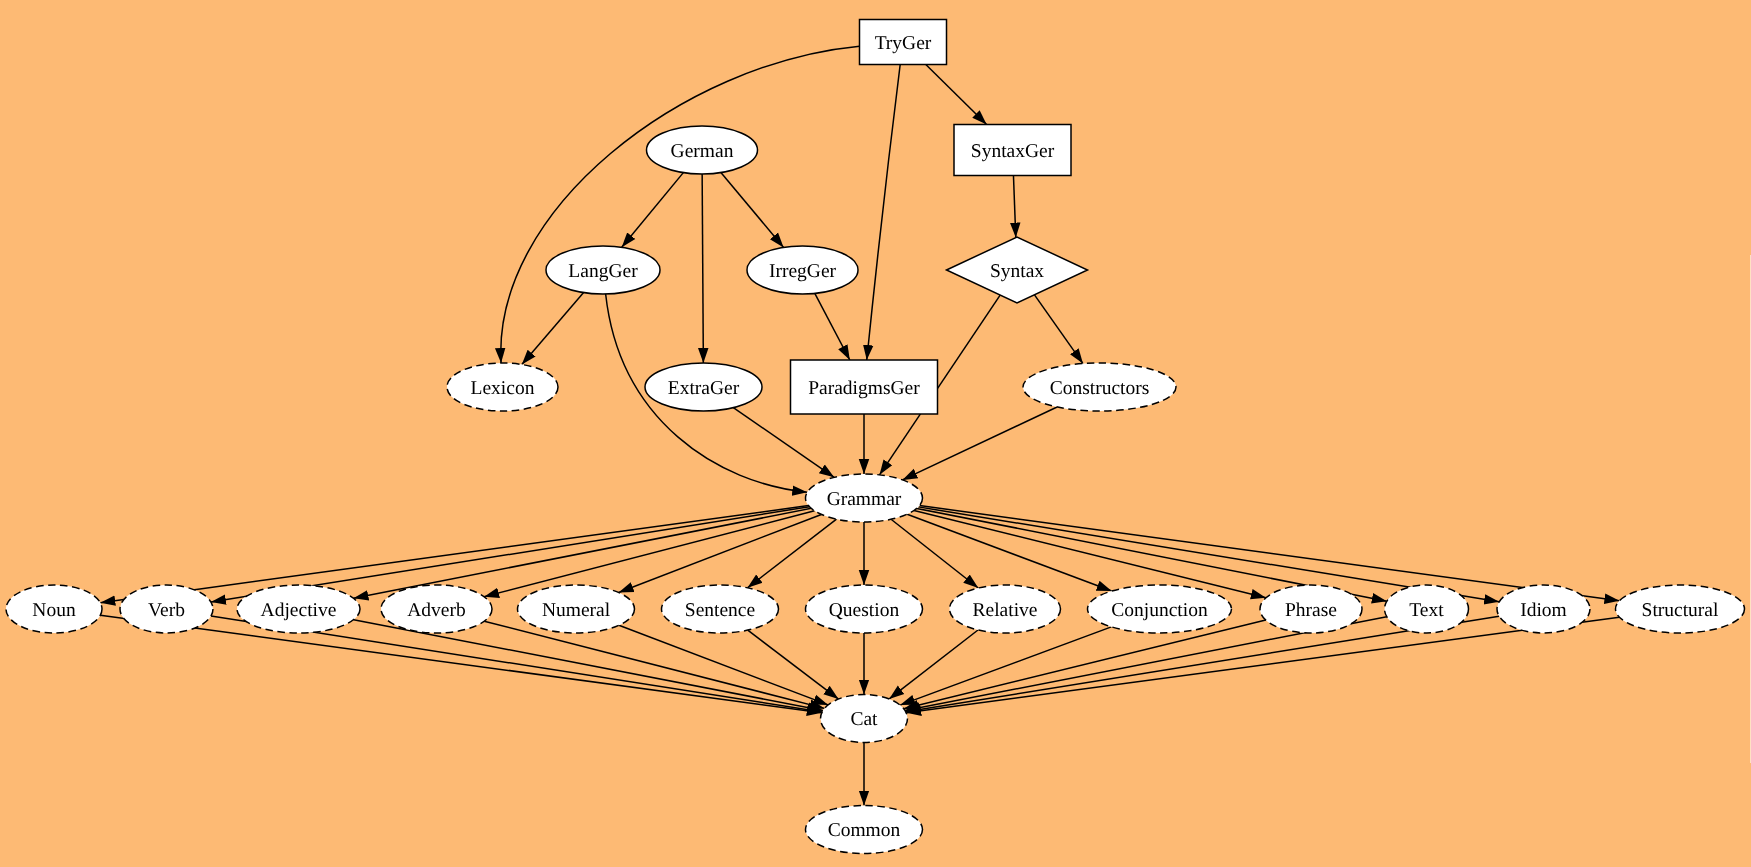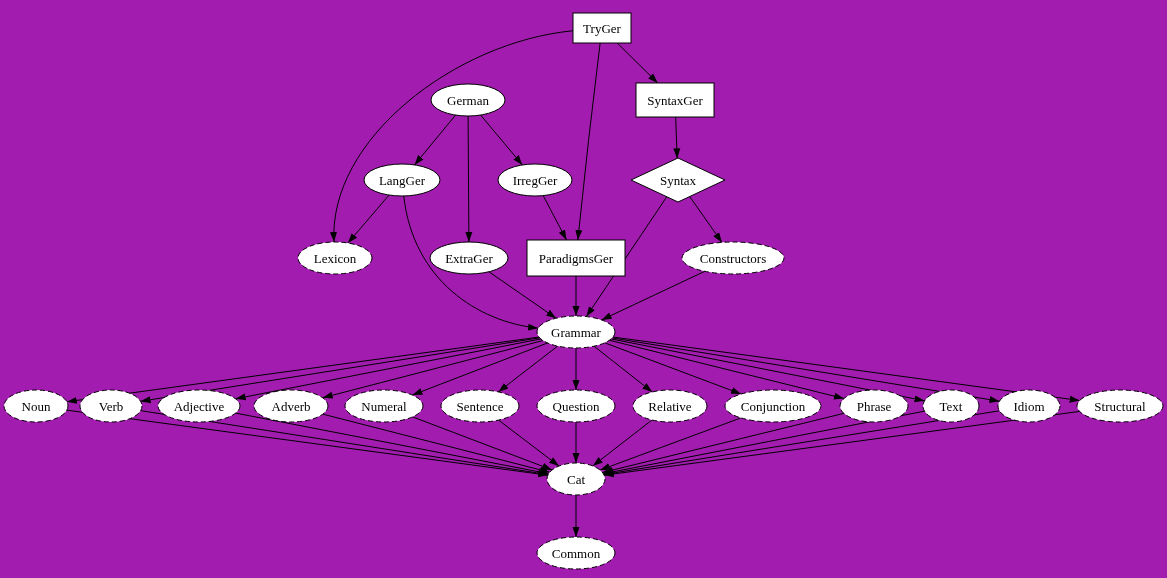--- a/index.html
+++ b/index.html
@@ -4,21 +4,21 @@
 <style>
   html, body {
     margin: 0;
     padding: 0;
     background: #ffffff;
   }
   #stage {
     position: relative;
     width: 1167px;
     height: 578px;
-    background: #a21caf;
+    background: #fdba74;
     font-family: "Liberation Serif", "DejaVu Serif", serif;
   }
   svg {
     display: block;
   }
   .node-label {
     font-family: "Liberation Serif", "DejaVu Serif", serif;
     font-size: 13px;
     fill: #000000;
     user-select: none;

